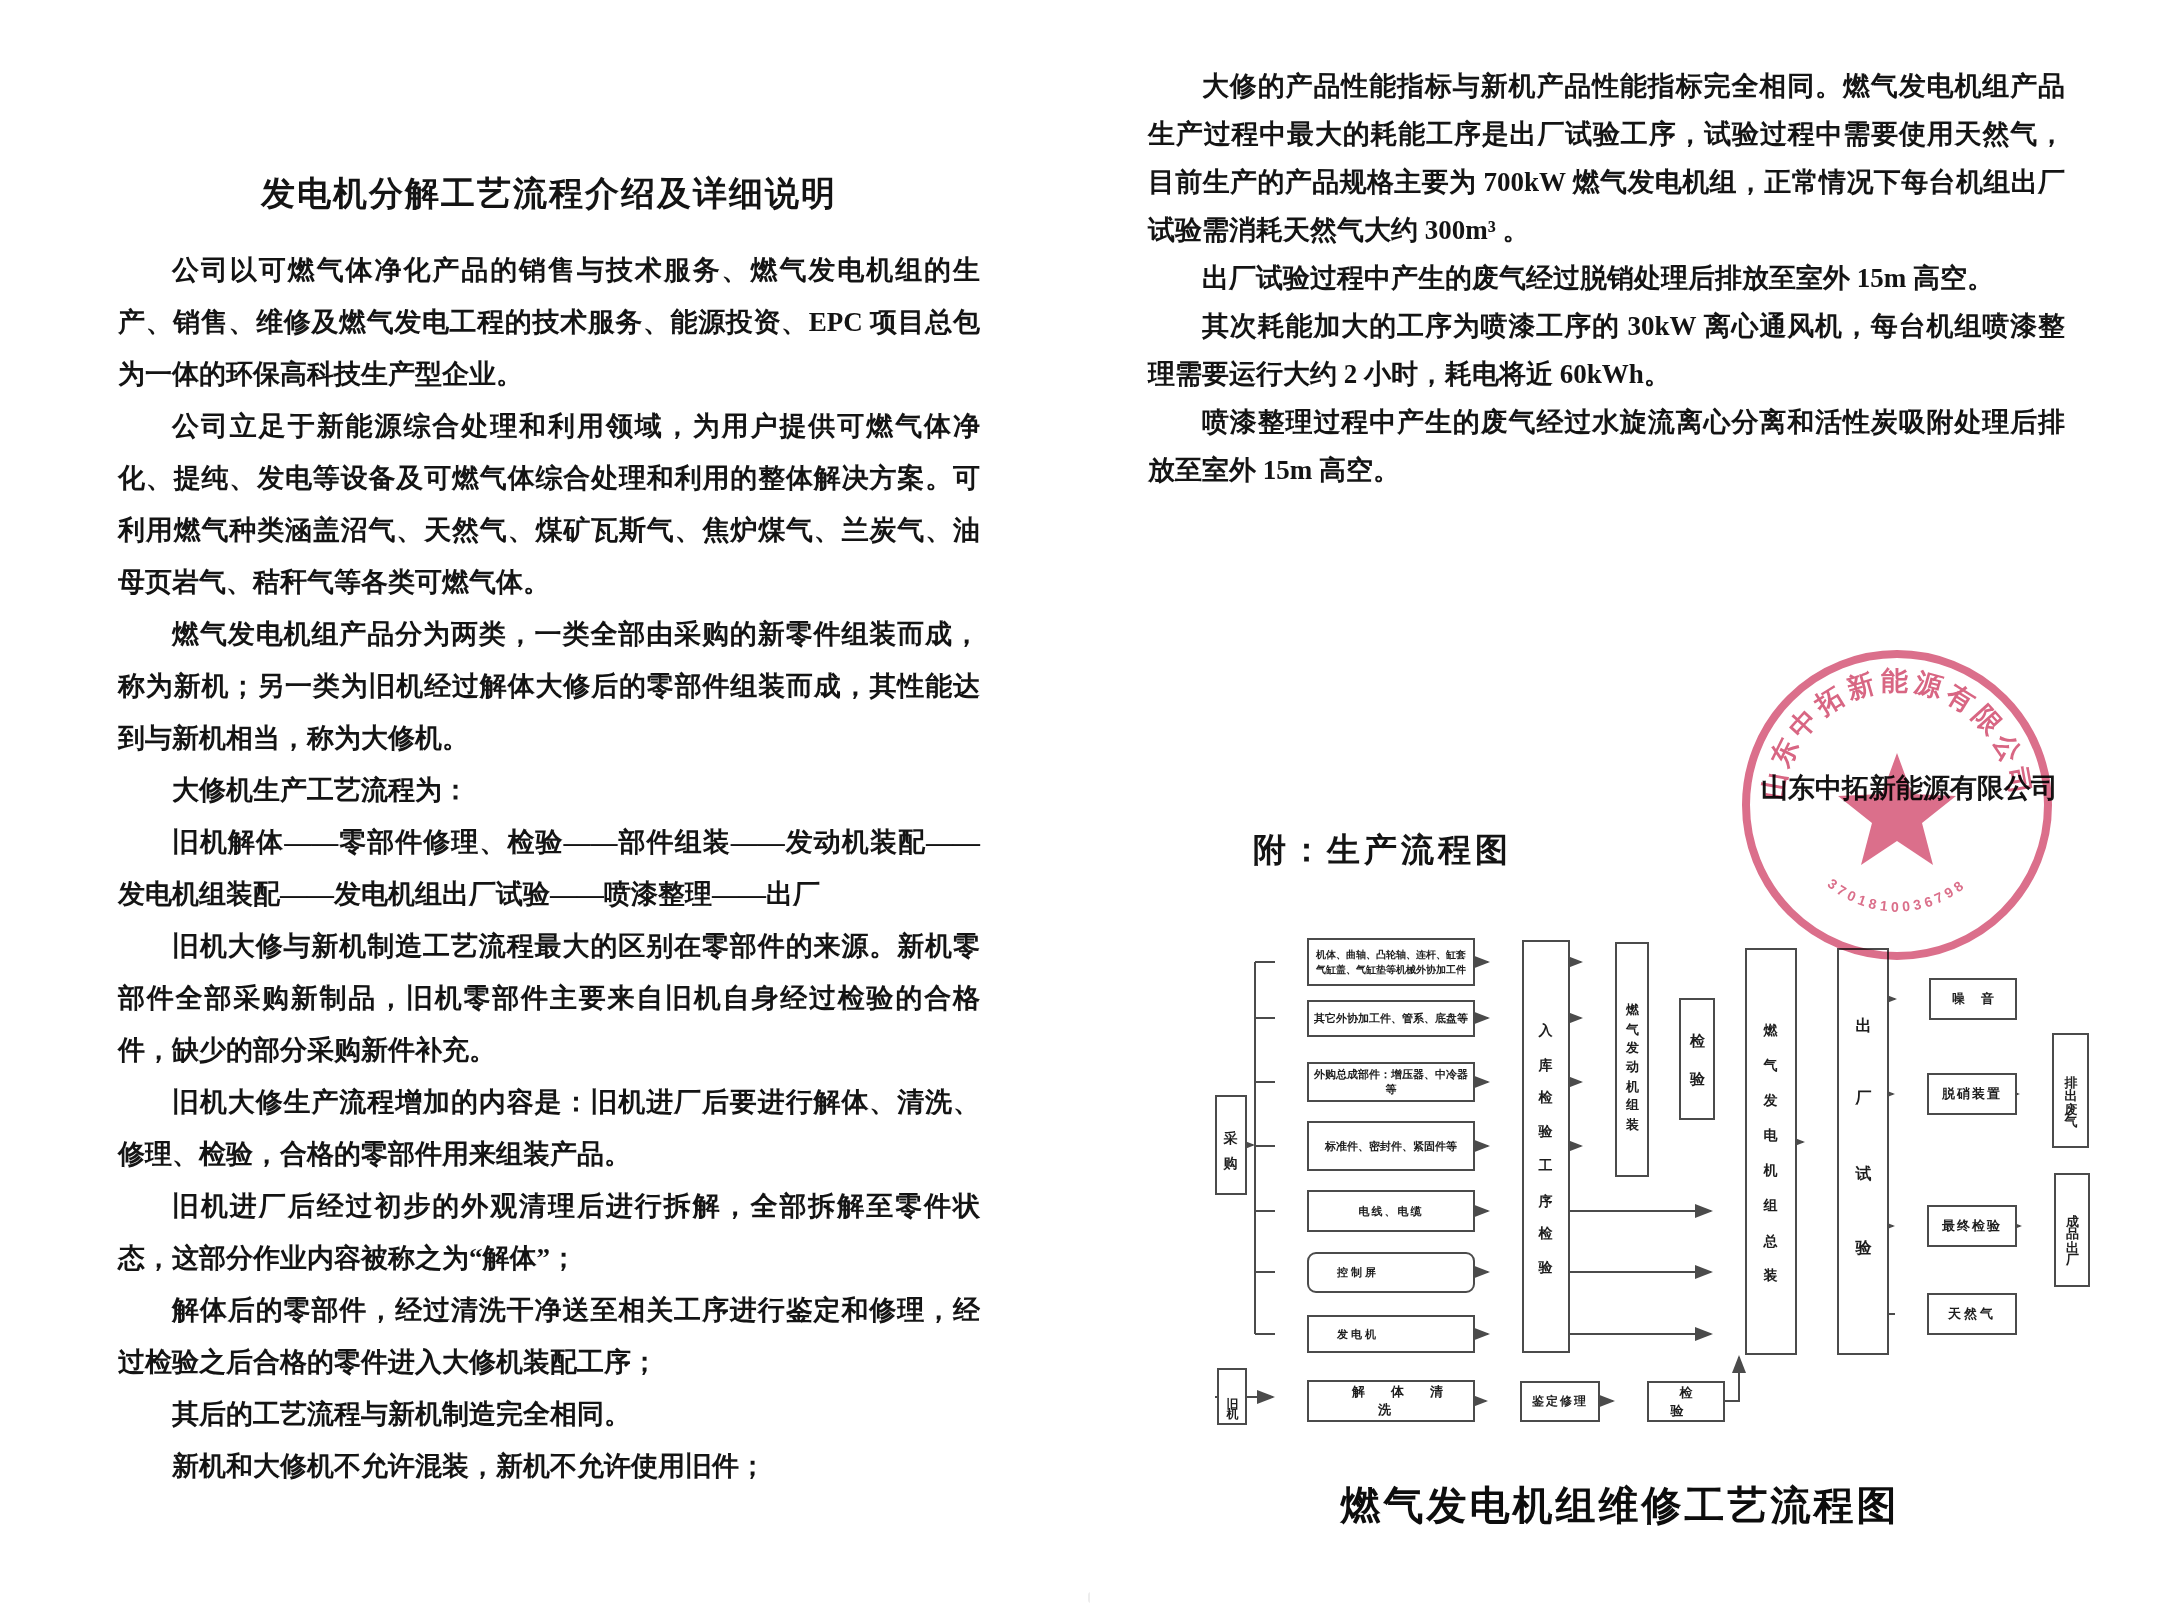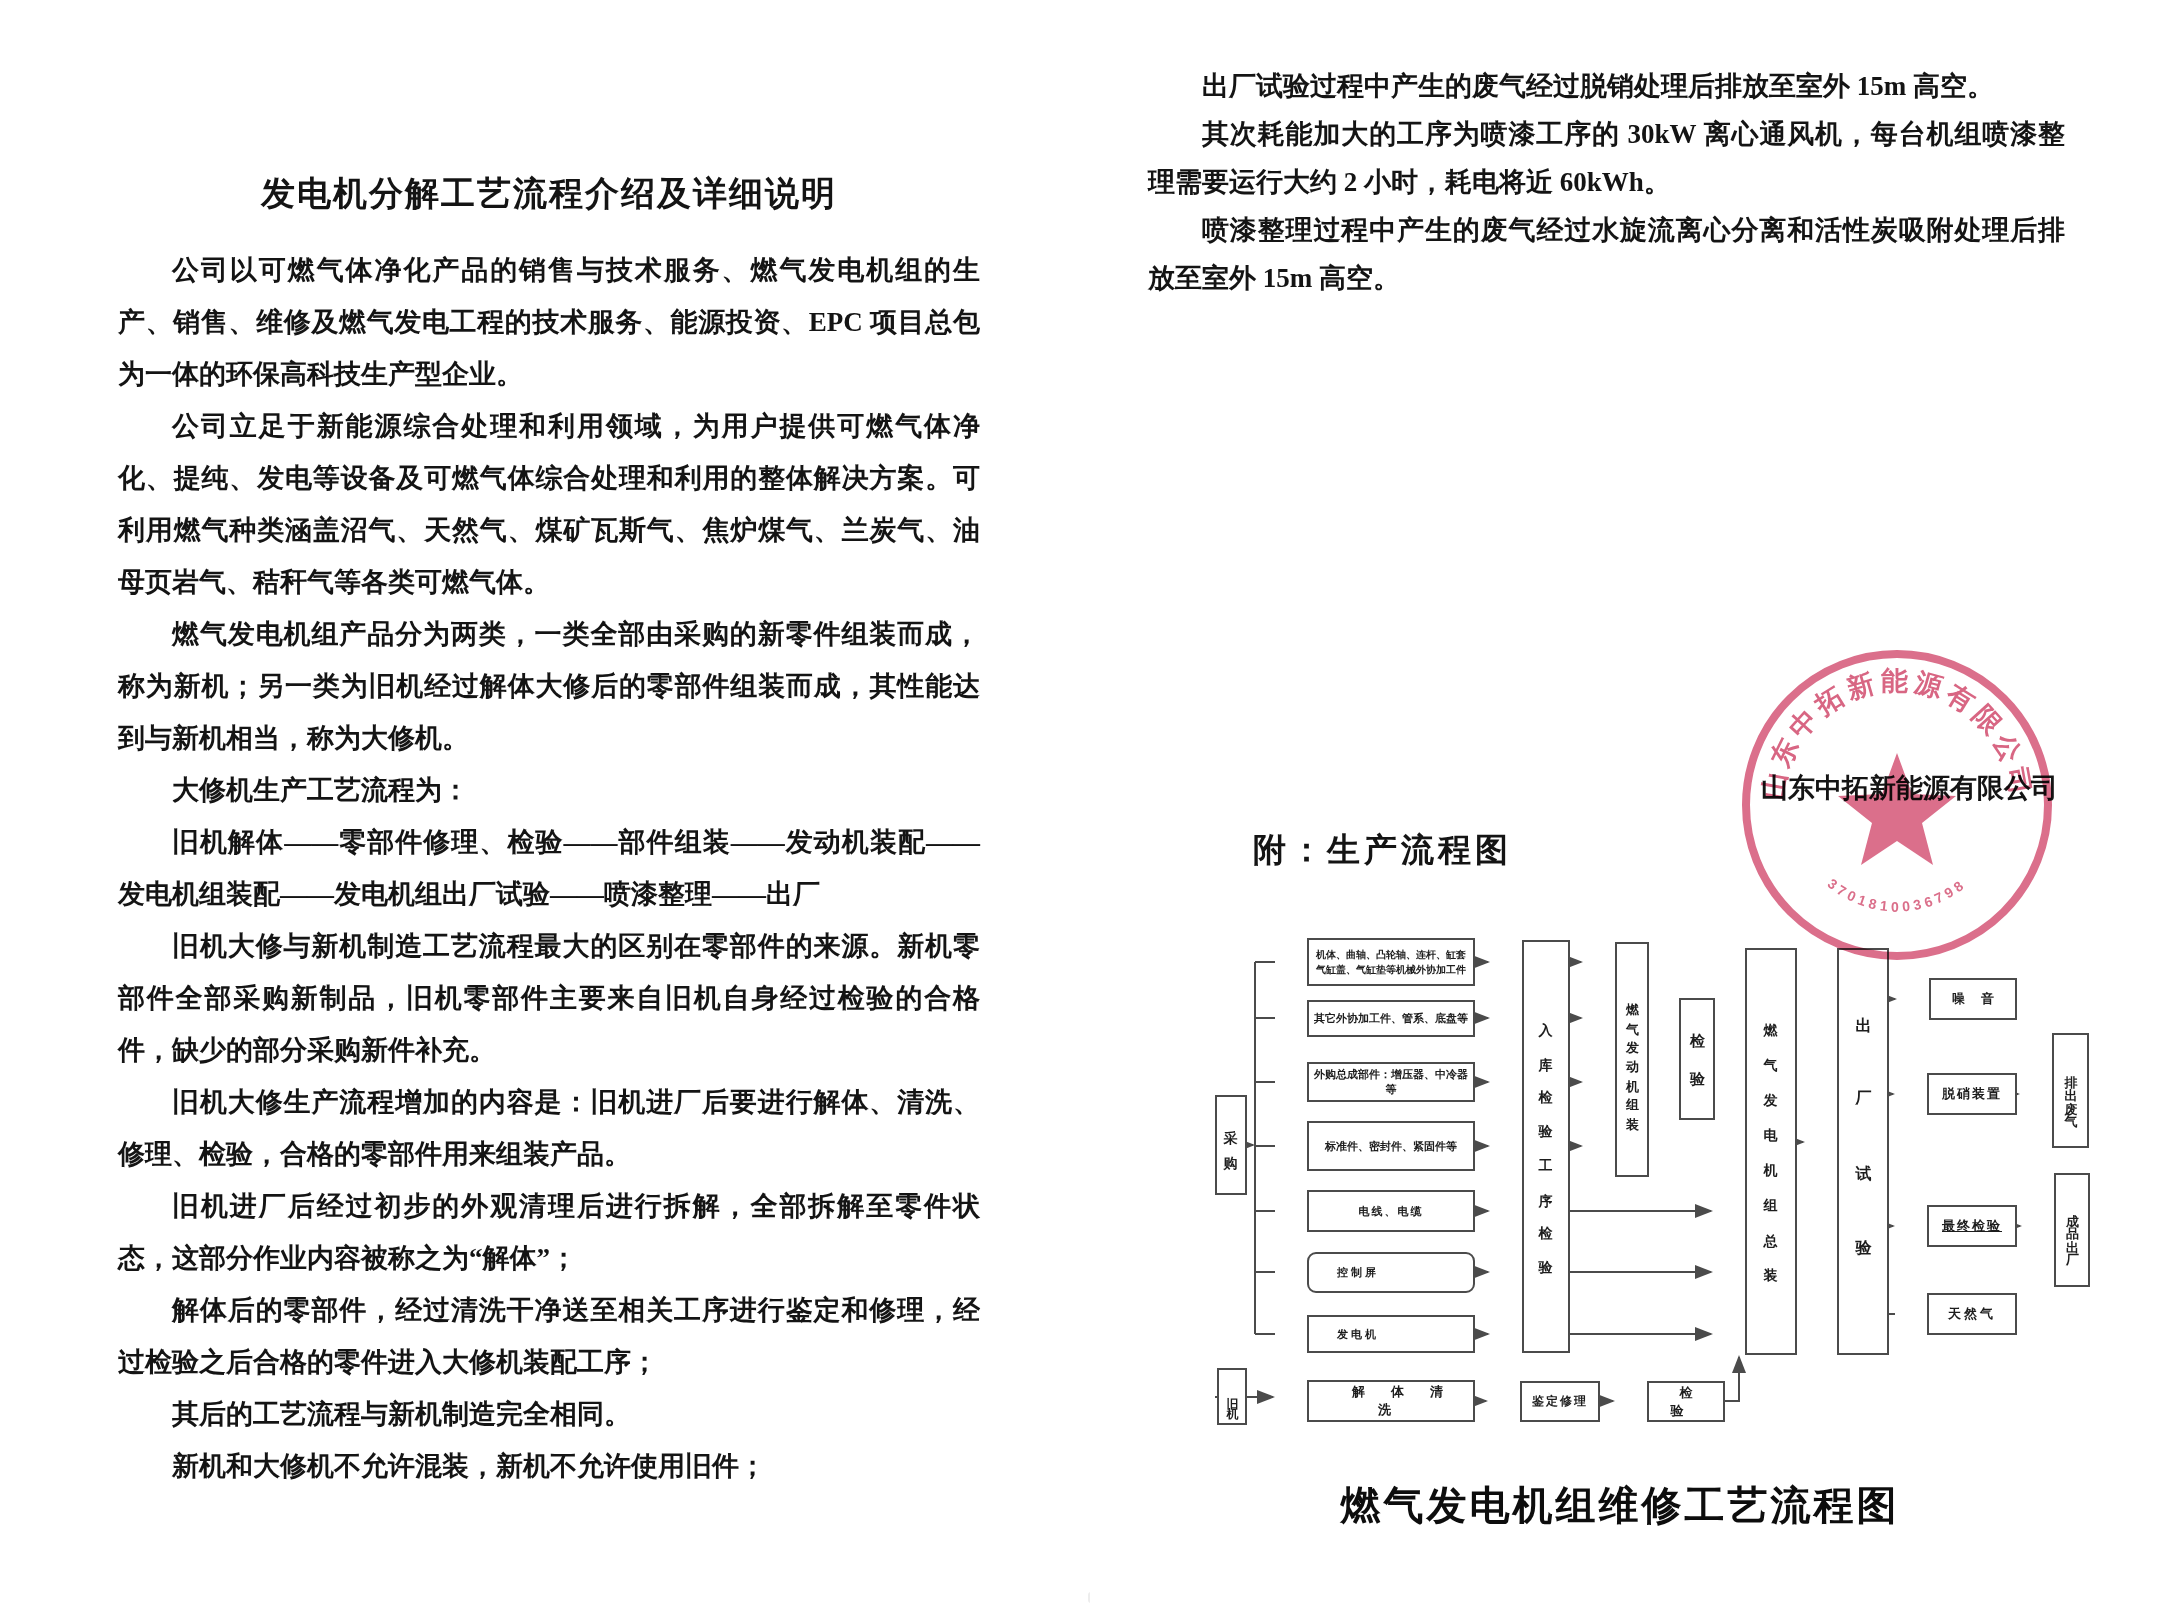--- a/index.html
+++ b/index.html
@@ -45,20 +45,21 @@
       <p class="para">旧机大修生产流程增加的内容是：旧机进厂后要进行解体、清洗、修理、检验，合格的零部件用来组装产品。</p>
       <p class="para">旧机进厂后经过初步的外观清理后进行拆解，全部拆解至零件状态，这部分作业内容被称之为“解体”；</p>
       <p class="para">解体后的零部件，经过清洗干净送至相关工序进行鉴定和修理，经过检验之后合格的零件进入大修机装配工序；</p>
       <p class="para">其后的工艺流程与新机制造完全相同。</p>
       <p class="para">新机和大修机不允许混装，新机不允许使用旧件；</p>
     </div>
   </div>
 
   <div class="page" style="left:1090px;width:1056px;">
     <div style="position:absolute;left:58px;top:62px;width:917px;">
+      <p class="para-r">大修的产品性能指标与新机产品性能指标完全相同。燃气发电机组产品生产过程中最大的耗能工序是出厂试验工序，试验过程中需要使用天然气，目前生产的产品规格主要为 700kW 燃气发电机组，正常情况下每台机组出厂试验需消耗天然气大约 300m³ 。</p>
       <p class="para-r">出厂试验过程中产生的废气经过脱销处理后排放至室外 15m 高空。</p>
       <p class="para-r">其次耗能加大的工序为喷漆工序的 30kW 离心通风机，每台机组喷漆整理需要运行大约 2 小时，耗电将近 60kWh。</p>
       <p class="para-r">喷漆整理过程中产生的废气经过水旋流离心分离和活性炭吸附处理后排放至室外 15m 高空。</p>
     </div>
     <div class="signature" style="right:88px;top:770px;">山东中拓新能源有限公司</div>
     <div class="attach" style="left:163px;top:828px;">附：生产流程图</div>
   </div>
 
   <div class="flow">
     <svg class="connectors" width="900" height="512" viewBox="0 0 900 512">
@@ -152,21 +153,21 @@
 
     <div class="fbox" style="left:727px;top:53px;width:88px;height:42px;font-size:13px;letter-spacing:16px;text-indent:16px;">
       <span>噪音</span>
     </div>
     <div class="fbox" style="left:725px;top:148px;width:90px;height:42px;font-size:13px;letter-spacing:2px;">
       <span>脱硝装置</span>
     </div>
     <div class="fbox" style="left:850px;top:108px;width:37px;height:115px;">
       <span class="vtext" style="font-size:13px;letter-spacing:13px;">排出废气</span>
     </div>
-    <div class="fbox" style="left:725px;top:280px;width:90px;height:42px;font-size:13px;letter-spacing:2px;text-decoration:underline;">
+    <div class="fbox" style="left:725px;top:280px;width:90px;height:42px;font-size:13px;letter-spacing:2px;">
       <span>最终检验</span>
     </div>
     <div class="fbox" style="left:852px;top:248px;width:36px;height:114px;">
       <span class="vtext" style="font-size:13px;letter-spacing:13px;">成品出厂</span>
     </div>
     <div class="fbox" style="left:725px;top:368px;width:90px;height:42px;font-size:13px;letter-spacing:3px;">
       <span>天然气</span>
     </div>
 
     <div class="fbox" style="left:15px;top:443px;width:30px;height:57px;">

